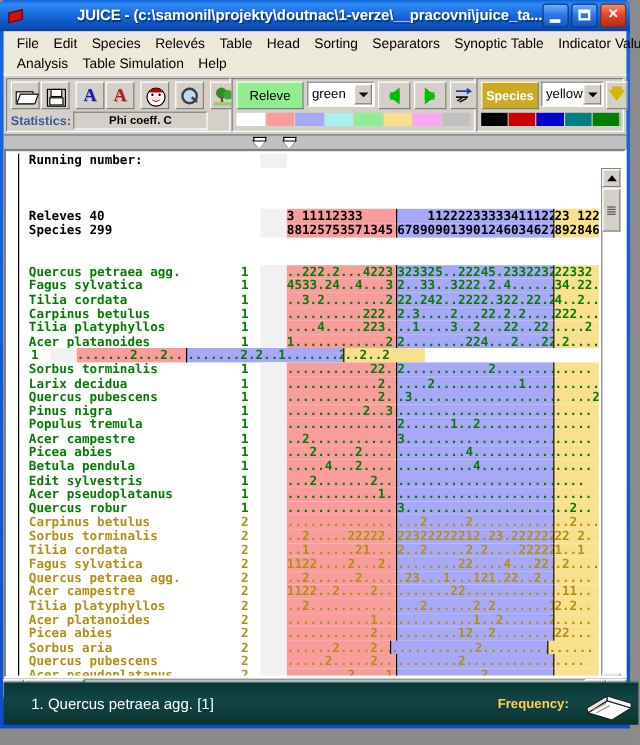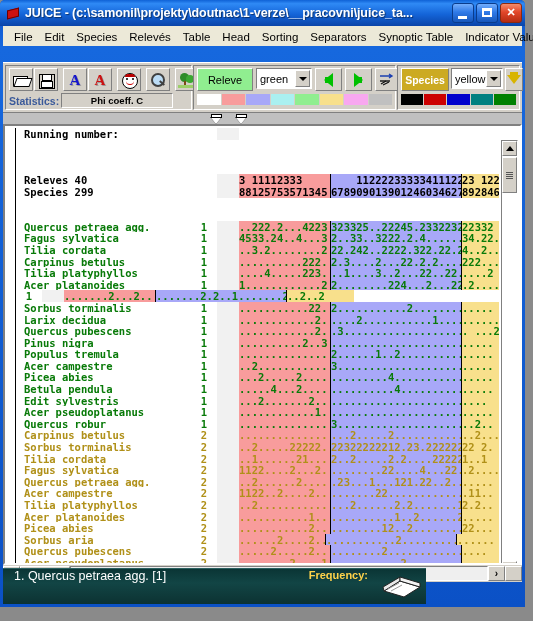--- a/index.html
+++ b/index.html
@@ -31,20 +31,21 @@
   .title-icon i{
     position:absolute;left:1px;top:3px;width:12px;height:9px;
     background:#cc1111;transform:skewY(-14deg);
     border:1px solid #6b0000;box-sizing:border-box;
   }
   .title-text{
     color:#fff;font-weight:bold;font-size:12.5px;
     white-space:nowrap;overflow:hidden;flex:1 1 auto;
     text-shadow:1px 1px 1px rgba(0,0,0,.5);
     letter-spacing:-0.1px;
+    text-align:right;
   }
   .winbtns{display:flex;gap:2px;flex:0 0 auto;align-items:center;}
   .wbtn{
     width:20px;height:18px;border-radius:3px;
     border:1px solid #0a3c8c;
     position:relative;
     background:linear-gradient(to bottom,#74aefc,#2f7ae8 45%,#1757bb);
   }
   .wbtn.close{background:linear-gradient(to bottom,#f58c6b,#e2472a 45%,#b52c12);border-color:#8b2a10;}
   .wbtn .g{position:absolute;color:#fff;font-size:11px;font-weight:bold;left:0;right:0;text-align:center;top:1px;line-height:15px;}
@@ -217,24 +218,25 @@
   .hsb .track{flex:1 1 auto;height:15px;background:#efefef;border:1px solid;border-color:#808080 #fff #fff #808080;box-sizing:border-box;}
   .hsb .lbtn,.hsb .rbtn,.hsb .corner{
     width:17px;height:15px;background:#d4d0c8;border:1px solid;border-color:#fff #808080 #808080 #fff;
     box-sizing:border-box;display:flex;align-items:center;justify-content:center;flex:0 0 auto;font-size:10px;font-weight:bold;
   }
   .hsb .hthumb{width:50px;height:15px;background:#d4d0c8;border:1px solid;border-color:#fff #808080 #808080 #fff;
     box-sizing:border-box;display:flex;align-items:center;justify-content:center;flex:0 0 auto;}
 
   
   .statusbar{
-    position:absolute;left:3px;bottom:3px;width:423px;height:36px;
+    position:absolute;left:3px;bottom:3px;width:529px;height:36px;
     background:linear-gradient(to bottom,#0b3535,#124545 40%,#0c3232);
-    color:#fff;display:flex;box-sizing:border-box;
+    color:#fff;display:flex;align-items:center;box-sizing:border-box;
     border-top:1px solid #2a6060;
+    padding-left:12px;
   }
   .sb-species{font-size:12.5px;color:#fff;padding-left:11px;white-space:nowrap;}
   .sb-freq{margin-left:auto;color:#ffd24a;font-size:11px;font-weight:bold;padding-right:10px;}
   .book{position:relative;width:46px;height:30px;flex:0 0 auto;margin-right:2px;}
   .book svg{position:absolute;right:0;bottom:0;}
 </style>
 </head>
 <body>
 
 <div class="desktop">
@@ -264,20 +266,25 @@
         <span class="menuitem">File</span>
         <span class="menuitem">Edit</span>
         <span class="menuitem">Species</span>
         <span class="menuitem">Relevés</span>
         <span class="menuitem">Table</span>
         <span class="menuitem">Head</span>
         <span class="menuitem">Sorting</span>
         <span class="menuitem">Separators</span>
         <span class="menuitem">Synoptic Table</span>
         <span class="menuitem">Indicator Values</span>
+      </div>
+      <div class="menurow">
+        <span class="menuitem">Analysis</span>
+        <span class="menuitem">Table Simulation</span>
+        <span class="menuitem">Help</span>
       </div>
     </div>
 
     <div class="toolbar">
 
       <div class="tb-panel" style="left:2px;width:187px;">
         <div class="tb-row1">
           <span class="tb-btn">
             <span class="ic ic-open">
                 <span class="f1"></span>

